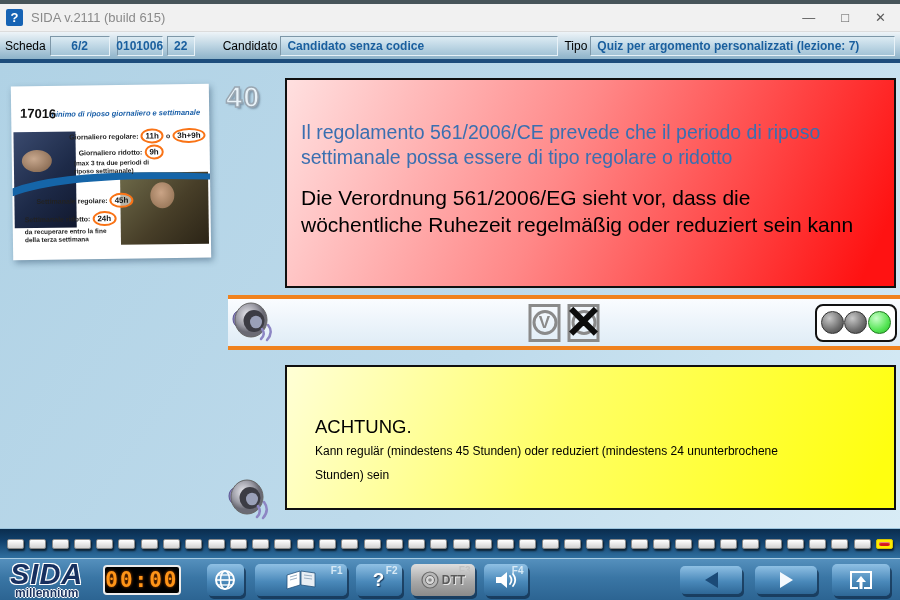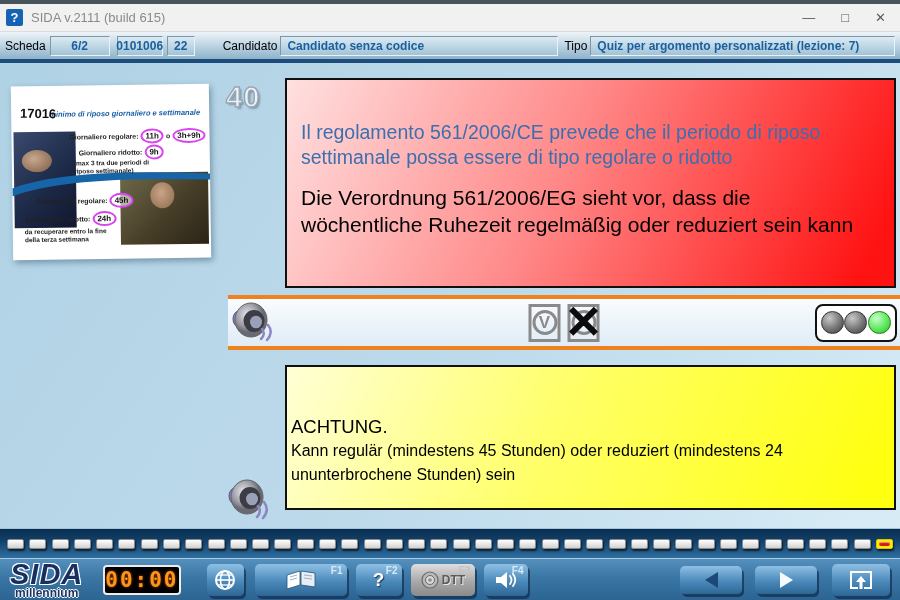--- a/index.html
+++ b/index.html
@@ -40,21 +40,21 @@
   .thumb-card { position:absolute; left:12px; top:22px; width:198px; height:174px; background:#fff; box-shadow:2px 3px 6px rgba(40,70,100,.45); transform:rotate(-0.8deg); overflow:hidden; }
   .thumb-id { position:absolute; left:8px; top:21px; font-size:13px; font-weight:bold; color:#111; z-index:5; transform:rotate(0.8deg); }
   .thumb-title { position:absolute; left:38px; top:24px; width:158px; font-size:7.5px; font-weight:bold; font-style:italic; color:#1a5fa8; }
   .photo-left { position:absolute; left:2px; top:46px; width:62px; height:96px; background:linear-gradient(135deg,#3a4a6e 0%,#1d2a48 55%,#11182e 100%); }
   .photo-left::after { content:""; position:absolute; left:8px; top:18px; width:30px; height:22px; border-radius:50%; background:radial-gradient(ellipse at 40% 40%,#c8a88e,#7a5c44); }
   .photo-right { position:absolute; left:108px; top:88px; width:88px; height:72px; background:linear-gradient(135deg,#6e6a4a 0%,#473e28 55%,#2b2416 100%); }
   .photo-right::after { content:""; position:absolute; left:30px; top:10px; width:24px; height:26px; border-radius:50%; background:radial-gradient(ellipse at 45% 40%,#caa486,#8a6a4c); }
   .swoosh { position:absolute; left:0; top:80px; width:198px; height:30px; z-index:2; }
   .t-row { position:absolute; font-size:7px; font-weight:bold; color:#222; z-index:3; display:flex; align-items:center; gap:2px; }
   .t-note { position:absolute; font-size:6.5px; font-weight:bold; color:#222; z-index:3; line-height:8px; }
-  .circ { border:2px solid #d946ef; border-radius:50%; padding:1px 3px; background:rgba(255,255,255,.55); font-size:8px; font-weight:bold; color:#111; }
+  .circ { border:2px solid #f97316; border-radius:50%; padding:1px 3px; background:rgba(255,255,255,.55); font-size:8px; font-weight:bold; color:#111; }
   .row-dr { top:44px; right:4px; }
   .row-dd { top:60px; right:46px; }
   .note-dd { top:74px; right:58px; text-align:left; width:78px; }
   .row-wr { top:108px; left:24px; }
   .row-wd { top:126px; left:12px; }
   .note-wd { top:142px; left:12px; width:90px; }
 
   
   .q-number { position:absolute; left:226px; top:18px; font-size:29px; font-weight:bold; color:#e9f3f9; -webkit-text-stroke:1.5px #9aa7b2; text-shadow:2px 2px 2px rgba(90,110,130,.6); letter-spacing:1px; }
 
@@ -69,23 +69,23 @@
   .vx-group { position:absolute; left:50%; top:50%; transform:translate(-50%,-50%); display:flex; gap:7px; }
   .vx-box { width:32px; height:38px; border:3px solid #8a8a8a; display:flex; align-items:center; justify-content:center; position:relative; background:transparent; }
   .vx-circle { width:25px; height:25px; border:3px solid #8a8a8a; border-radius:50%; display:flex; align-items:center; justify-content:center; font-size:17px; font-weight:bold; color:#8a8a8a; }
   .vx-selected-mark { position:absolute; left:50%; top:50%; transform:translate(-50%,-52%); font-size:46px; font-weight:bold; color:#0c0c0c; line-height:1; pointer-events:none; }
   .lights-panel { margin-left:auto; margin-right:3px; width:82px; height:38px; background:#fff; border:2px solid #111; border-radius:8px; display:flex; align-items:center; justify-content:space-around; padding:0 4px; }
   .light { width:23px; height:23px; border-radius:50%; }
   .light.off { background:radial-gradient(circle at 35% 30%,#c8c8c8,#6e6e6e 60%,#3c3c3c); border:1px solid #333; }
   .light.green { background:radial-gradient(circle at 35% 30%,#c8ffc8,#55e555 60%,#28b828); border:1px solid #1d7a1d; }
 
   
-  .hint-box { position:absolute; left:285px; top:302px; width:611px; height:145px; border:2px solid #101010; background:linear-gradient(115deg,#ffffd6 0%,#ffff66 45%,#ffff10 95%); padding:48px 20px 0 4px; }
+  .hint-box { position:absolute; left:285px; top:302px; width:611px; height:145px; border:2px solid #101010; background:linear-gradient(115deg,#ffffd6 0%,#ffff66 45%,#ffff10 95%); padding:48px 20px 0 28px; }
   .hint-title { font-size:18.5px; color:#000; line-height:24px; }
-  .hint-body { font-size:16px; color:#000; line-height:24px; max-width:505px; }
+  .hint-body { font-size:12px; color:#000; line-height:24px; max-width:505px; }
 
   .speaker-bottom { position:absolute; left:226px; top:413px; width:52px; height:50px; }
 
   
   .strip { height:30px; background:linear-gradient(180deg,#0b2d4e 0%,#11406b 40%,#2f6f9f 100%); border-top:1px solid #9cc4dd; display:flex; align-items:center; justify-content:space-between; padding:0 7px; }
   .qbtn { width:17px; height:10px; border-radius:2px; background:linear-gradient(180deg,#ffffff 0%,#d2d2d2 100%); border:1px solid #8a8a8a; box-shadow:1px 2px 2px rgba(0,0,0,.65); }
   .qbtn.active { background:#ffec00; border-color:#d8c400; display:flex; align-items:center; justify-content:center; }
   .qbtn.active .qbar { width:11px; height:4px; background:#d81818; border-radius:2px; box-shadow:inset 0 1px 1px rgba(255,255,255,.5); }
 
   

